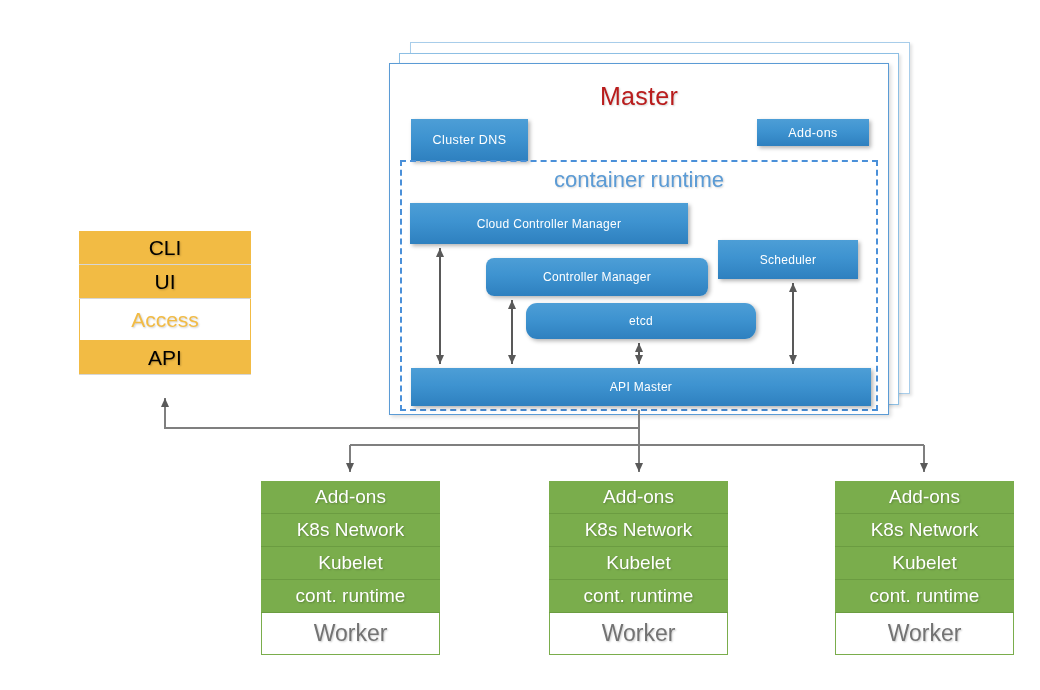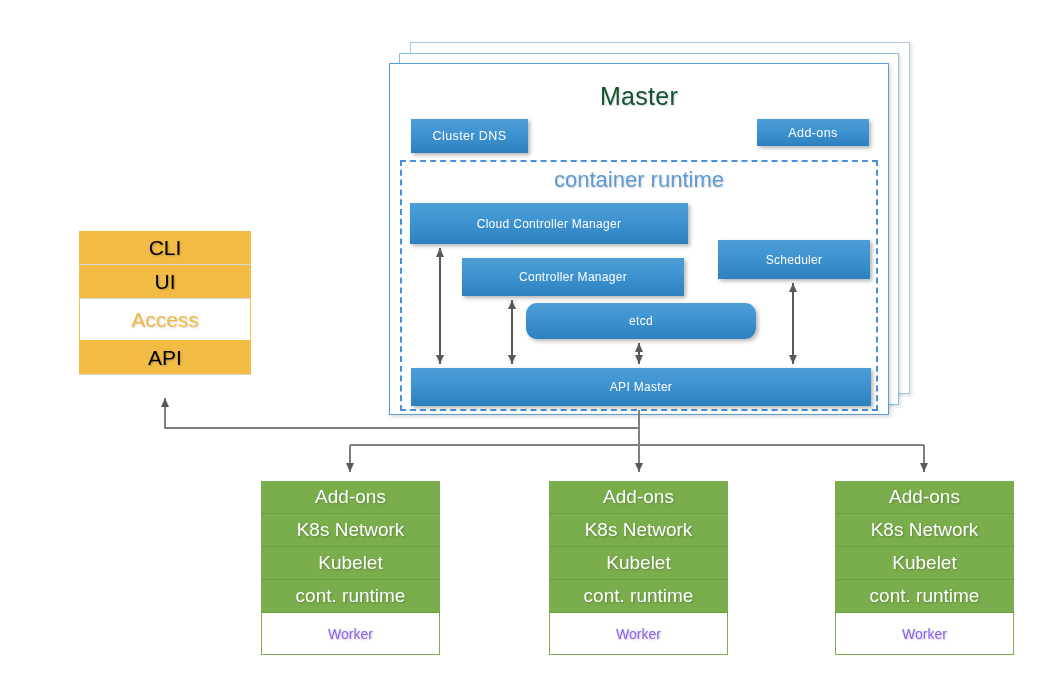--- a/index.html
+++ b/index.html
@@ -10,64 +10,64 @@
   
   .panel{position:absolute;background:#ffffff;box-sizing:border-box;}
   .panel-back  {left:410px;top:42px;width:500px;height:352px;border:1px solid #a8cdea;
                 box-shadow:2px 2px 3px rgba(0,0,0,.12);}
   .panel-mid   {left:399px;top:53px;width:500px;height:352px;border:1px solid #8dbfe4;
                 box-shadow:2px 2px 3px rgba(0,0,0,.12);}
   .panel-front {left:389px;top:63px;width:500px;height:352px;border:1px solid #5b9bd5;
                 box-shadow:2px 2px 4px rgba(0,0,0,.15);}
 
   .master-title{position:absolute;left:389px;top:82px;width:500px;text-align:center;
-                font-size:25px;color:#14532d;letter-spacing:.3px;
+                font-size:25px;color:#b91c1c;letter-spacing:.3px;
                 text-shadow:1px 1px 2px rgba(0,0,0,.18);}
 
   .dashed-box{position:absolute;left:400px;top:160px;width:478px;height:251px;
               border:2px dashed #4a90d9;box-sizing:border-box;}
   .runtime-title{position:absolute;left:400px;top:167px;width:478px;text-align:center;
                  font-size:22px;color:#5b9bd5;
                  text-shadow:1px 1px 2px rgba(0,0,0,.18);}
 
   
   .bbox{position:absolute;box-sizing:border-box;display:flex;align-items:center;
         justify-content:center;color:#ffffff;
         background:linear-gradient(to bottom,#4d9ed6 0%,#3e93d0 45%,#2e80bf 100%);
         box-shadow:2px 2px 4px rgba(0,0,0,.3);}
   .bbox.small{font-size:12.5px;letter-spacing:.4px;}
   .bbox.big{font-size:12px;letter-spacing:.3px;}
 
-  .b-clusterdns{left:411px;top:119px;width:117px;height:34px;}
+  .b-clusterdns{left:411px;top:119px;width:117px;height:42px;}
   .b-addons-master{left:757px;top:119px;width:112px;height:27px;}
   .b-ccm{left:410px;top:203px;width:278px;height:41px;}
-  .b-cm{left:462px;top:258px;width:222px;height:38px;}
+  .b-cm{left:486px;top:258px;width:222px;height:38px;border-radius:8px;}
   .b-etcd{left:526px;top:303px;width:230px;height:36px;border-radius:11px;}
-  .b-sched{left:718px;top:240px;width:152px;height:39px;}
+  .b-sched{left:718px;top:240px;width:140px;height:39px;}
   .b-apiserver{left:411px;top:368px;width:460px;height:38px;}
 
   
   .stack{position:absolute;}
   .srow{box-sizing:border-box;display:flex;align-items:center;justify-content:center;
         text-align:center;}
   .orange{background:#f2bb44;color:#000000;font-size:21px;
           border-bottom:1.5px solid #d6d6d6;
           text-shadow:1px 1px 2px rgba(0,0,0,.22);}
   .orange-label{background:#ffffff;color:#f2bb44;font-size:21px;
                 border:1.5px solid #f2bb44;border-top:none;
                 text-shadow:1px 1px 2px rgba(0,0,0,.20);}
   .access-stack{left:79px;top:231px;width:172px;}
   .access-stack .srow{width:172px;height:34px;}
   .access-stack .orange-label{height:42px;}
 
   
   .green{background:#7aad4c;color:#ffffff;font-size:19px;
          border-bottom:1.5px solid #6b9c41;
          text-shadow:1px 1px 2px rgba(0,0,0,.22);}
-  .green-label{background:#ffffff;color:#8b5cf6;font-size:14px;
+  .green-label{background:#ffffff;color:#737373;font-size:23px;
                border:1.5px solid #7aad4c;border-top:none;
                text-shadow:1px 1px 2px rgba(0,0,0,.20);}
   .worker-stack{top:481px;width:179px;}
   .worker-stack .srow{width:179px;height:33px;}
   .worker-stack .green-label{height:42px;}
   .w1{left:261px;} .w2{left:549px;} .w3{left:835px;}
 
   svg.lines{position:absolute;left:0;top:0;width:1040px;height:690px;
             pointer-events:none;}
 </style>

